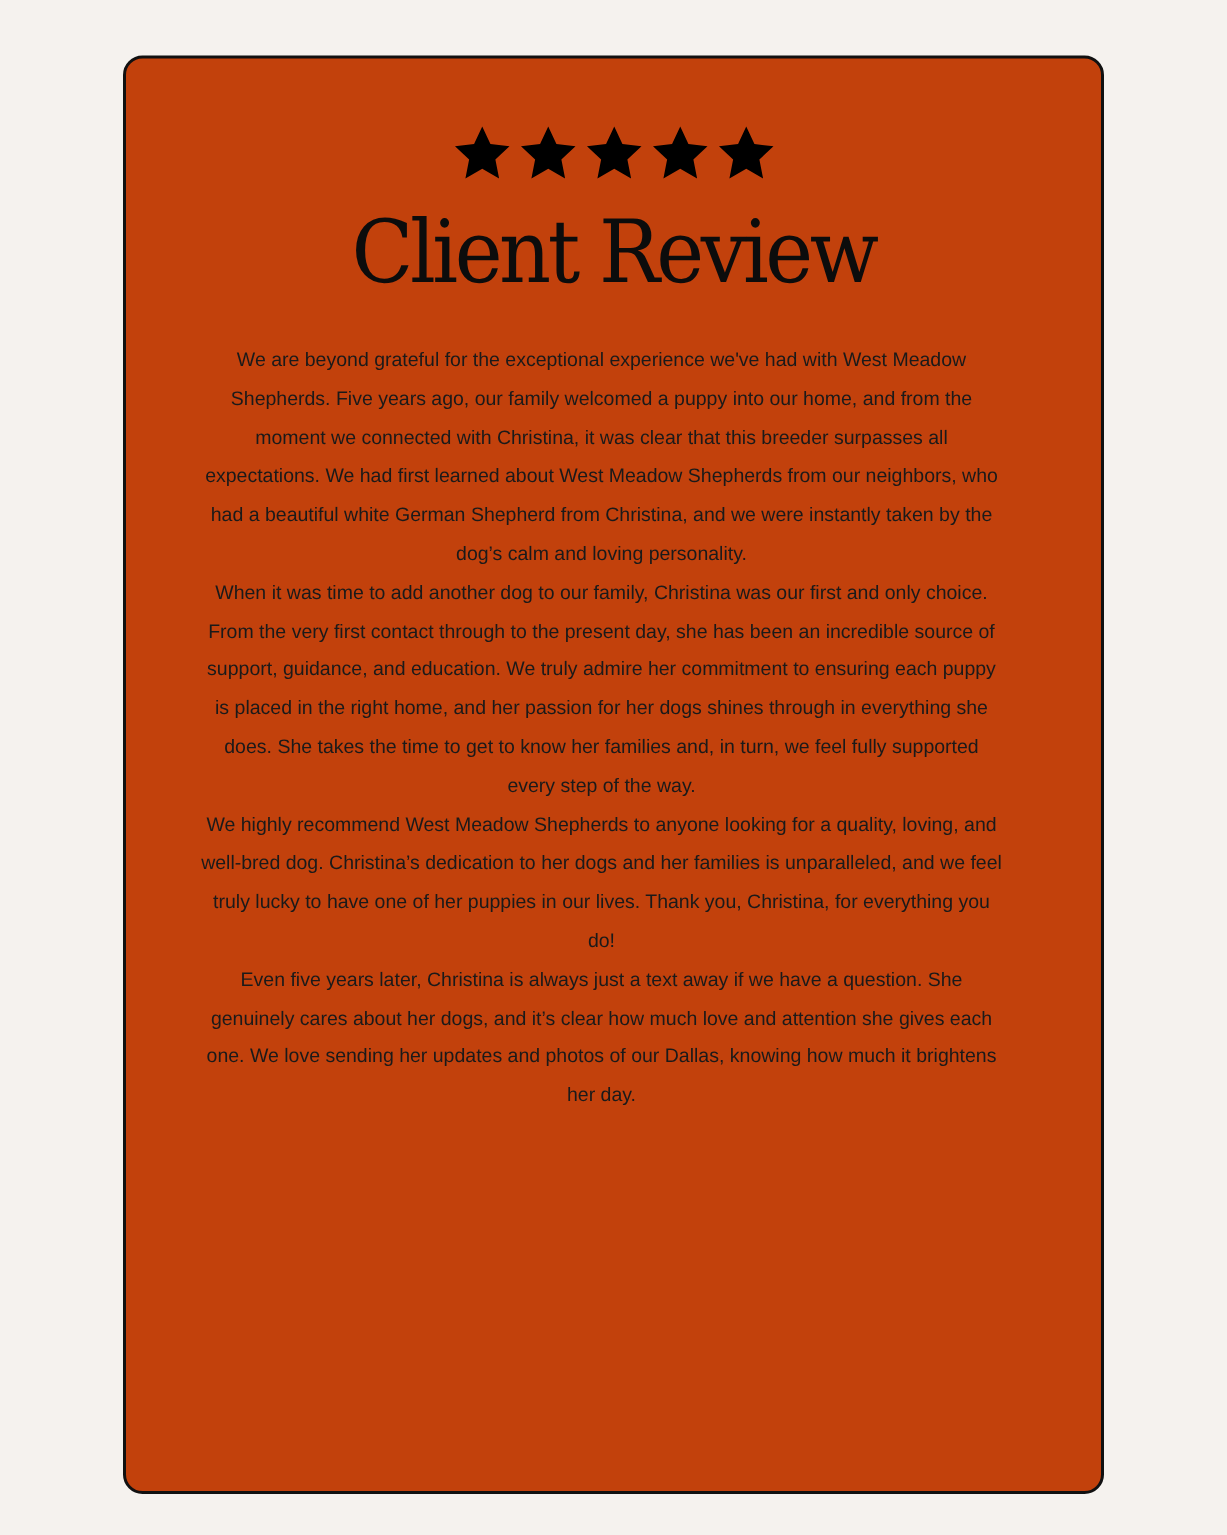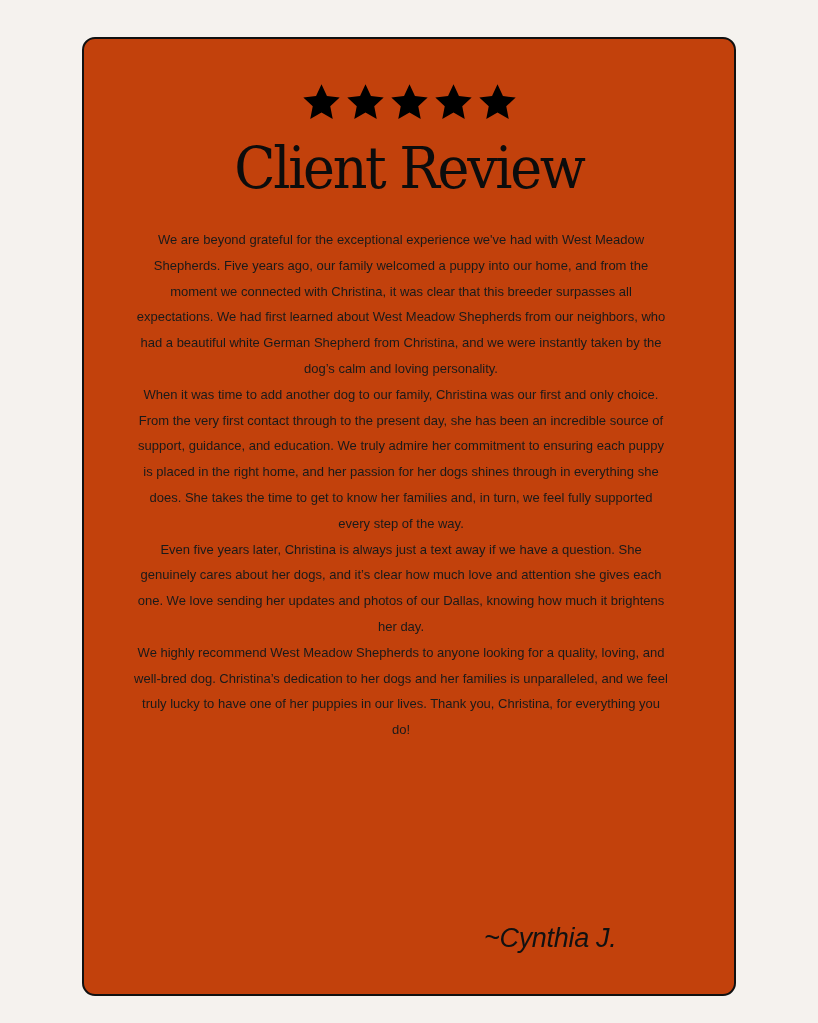--- a/index.html
+++ b/index.html
@@ -95,18 +95,17 @@
     <svg class="star" viewBox="0 0 24 23">
         <path d="M12 0.8l3.3 7.1 7.7 0.9-5.7 5.3 1.5 7.7L12 17.9l-6.8 3.9 1.5-7.7L1 8.8l7.7-0.9z" fill="#000"></path>
       </svg>
   </div>
 
   <div class="title">Client Review</div>
 
   <div class="body-text">
     <p>We are beyond grateful for the exceptional experience we've had with West Meadow Shepherds. Five years ago, our family welcomed a puppy into our home, and from the moment we connected with Christina, it was clear that this breeder surpasses all expectations. We had first learned about West Meadow Shepherds from our neighbors, who had a beautiful white German Shepherd from Christina, and we were instantly taken by the dog’s calm and loving personality.</p>
     <p>When it was time to add another dog to our family, Christina was our first and only choice. From the very first contact through to the present day, she has been an incredible source of support, guidance, and education. We truly admire her commitment to ensuring each puppy is placed in the right home, and her passion for her dogs shines through in everything she does. She takes the time to get to know her families and, in turn, we feel fully supported every step of the way.</p>
+    <p>We highly recommend West Meadow Shepherds to anyone looking for a quality, loving, and well-bred dog. Christina’s dedication to her dogs and her families is unparalleled, and we feel truly lucky to have one of her puppies in our lives. Thank you, Christina, for everything you do!</p>
     <p>Even five years later, Christina is always just a text away if we have a question. She genuinely cares about her dogs, and it’s clear how much love and attention she gives each one. We love sending her updates and photos of our Dallas, knowing how much it brightens her day.</p>
-    <p>We highly recommend West Meadow Shepherds to anyone looking for a quality, loving, and well-bred dog. Christina’s dedication to her dogs and her families is unparalleled, and we feel truly lucky to have one of her puppies in our lives. Thank you, Christina, for everything you do!</p>
   </div>
 
-  <div class="signature">~Cynthia J.</div>
 </div>
 
 </body></html>

